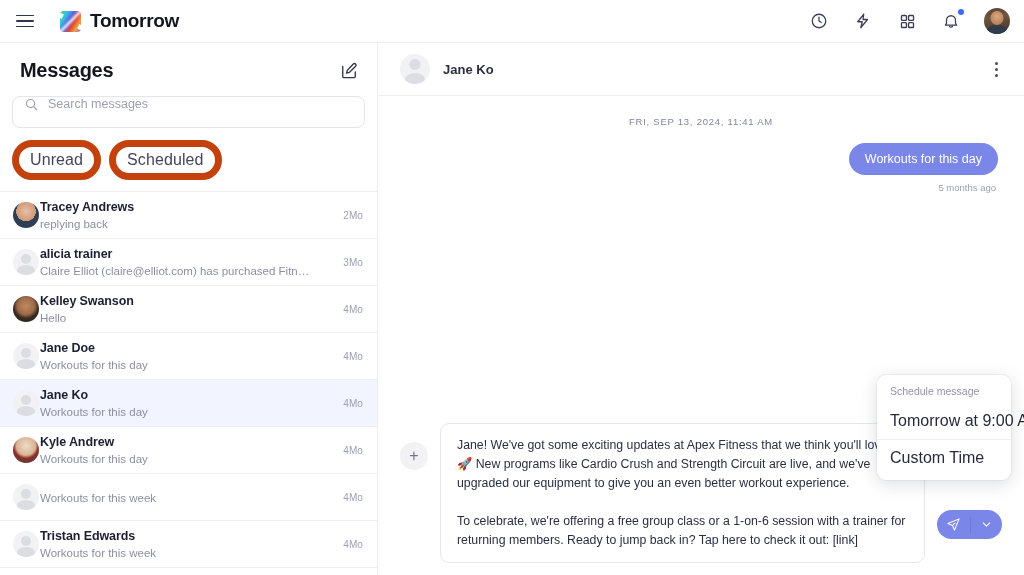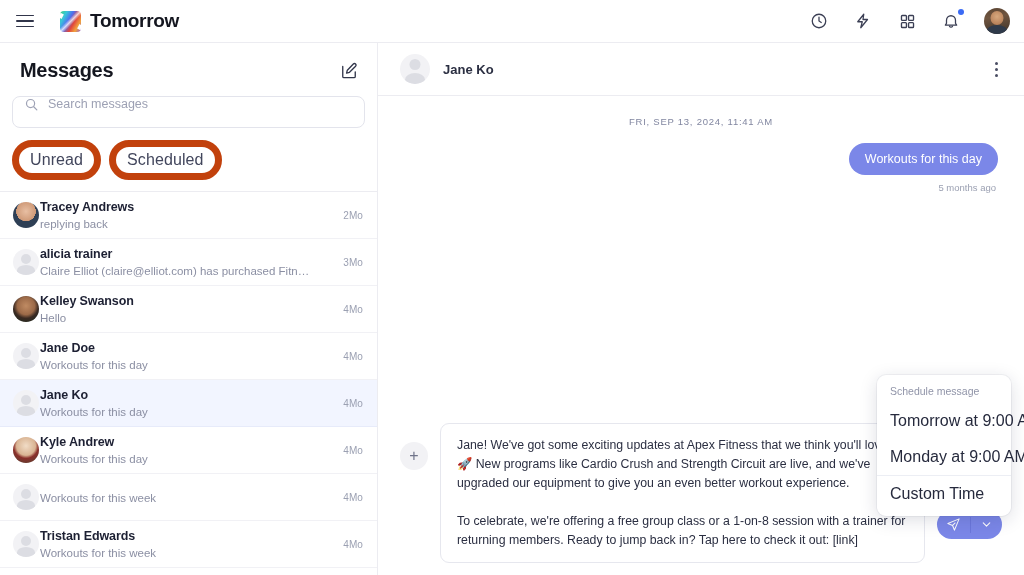--- a/index.html
+++ b/index.html
@@ -343,21 +343,21 @@
         <div class="bubble-row">
           <div class="bubble">Workouts for this day</div>
         </div>
         <div class="bubble-time">5 months ago</div>
       </div>
 
       <div class="composer">
         <div class="plus-btn">+</div>
         <div class="msg-box">
           <p>Jane! We've got some exciting updates at Apex Fitness that we think you'll love! 🚀 New programs like Cardio Crush and Strength Circuit are live, and we've upgraded our equipment to give you an even better workout experience.</p>
-          <p>To celebrate, we're offering a free group class or a 1-on-8 session with a trainer for returning members. Ready to jump back in? Tap here to check it out: [link]</p>
+          <p>To celebrate, we're offering a free group class or a 1-on-6 session with a trainer for returning members. Ready to jump back in? Tap here to check it out: [link]</p>
         </div>
         <div class="send-wrap">
           <div class="send-btn">
             <div class="send-main">
               <svg width="15" height="15" viewBox="0 0 24 24" fill="none" stroke="currentColor" stroke-width="1.7" stroke-linejoin="round">
                 <path d="M21 3 3 10.5l7.5 3 3 7.5L21 3z"></path>
                   <path d="M10.5 13.5 15 9"></path>
               </svg>
             </div>
             <div class="send-sep"></div>
@@ -368,17 +368,16 @@
             </div>
           </div>
         </div>
       </div>
     </div>
   </div>
 
   <div class="dropdown">
     <div class="dd-head">Schedule message</div>
     <div class="dd-item">Tomorrow at 9:00 AM</div>
-    <div class="dd-item">Monday at 9:00 AM</div>
     <div class="dd-item divided">Custom Time</div>
   </div>
 
 </div>
 
 </body></html>

